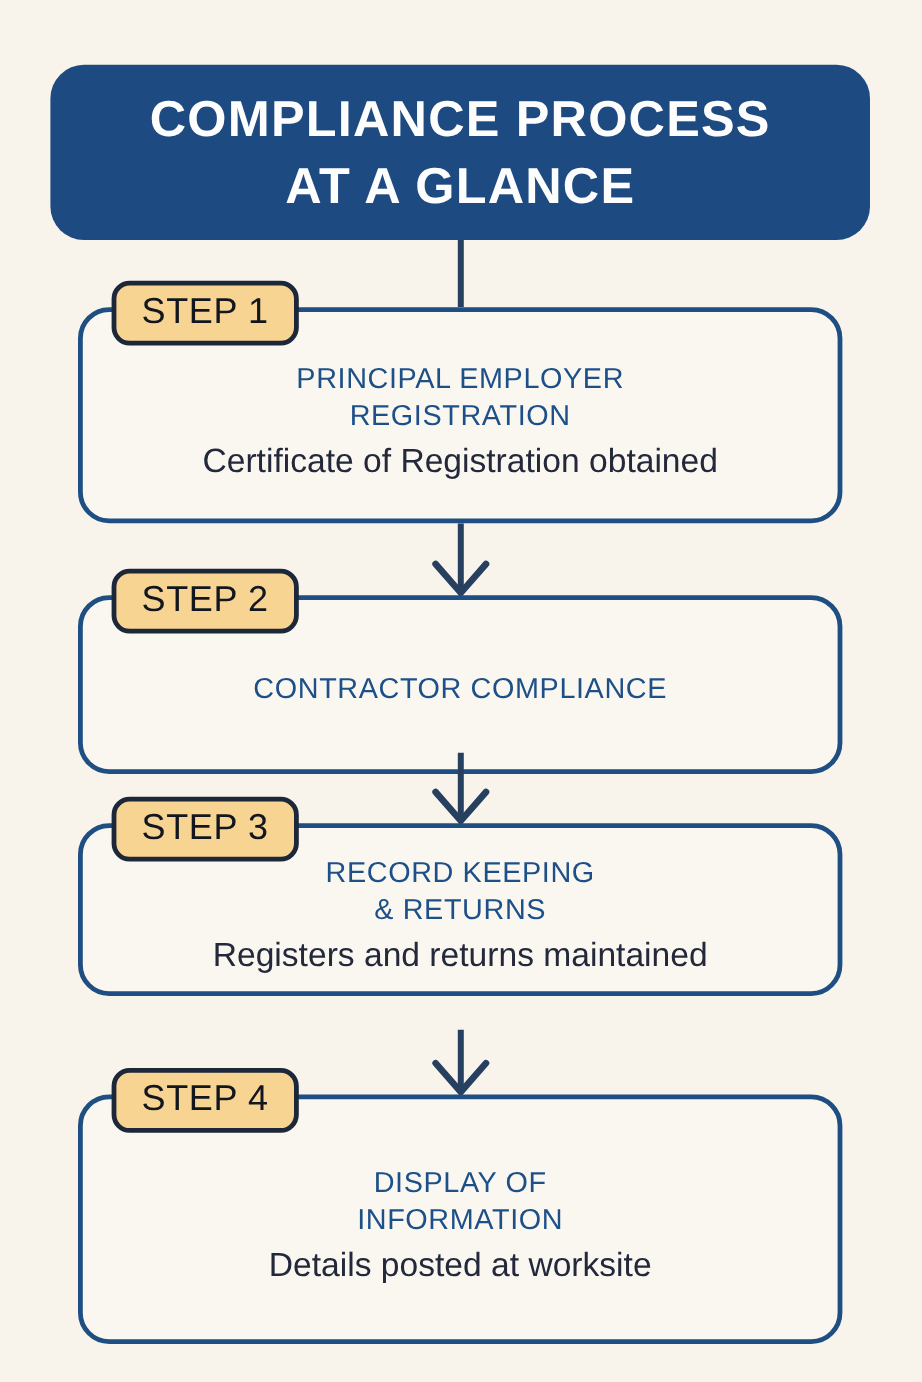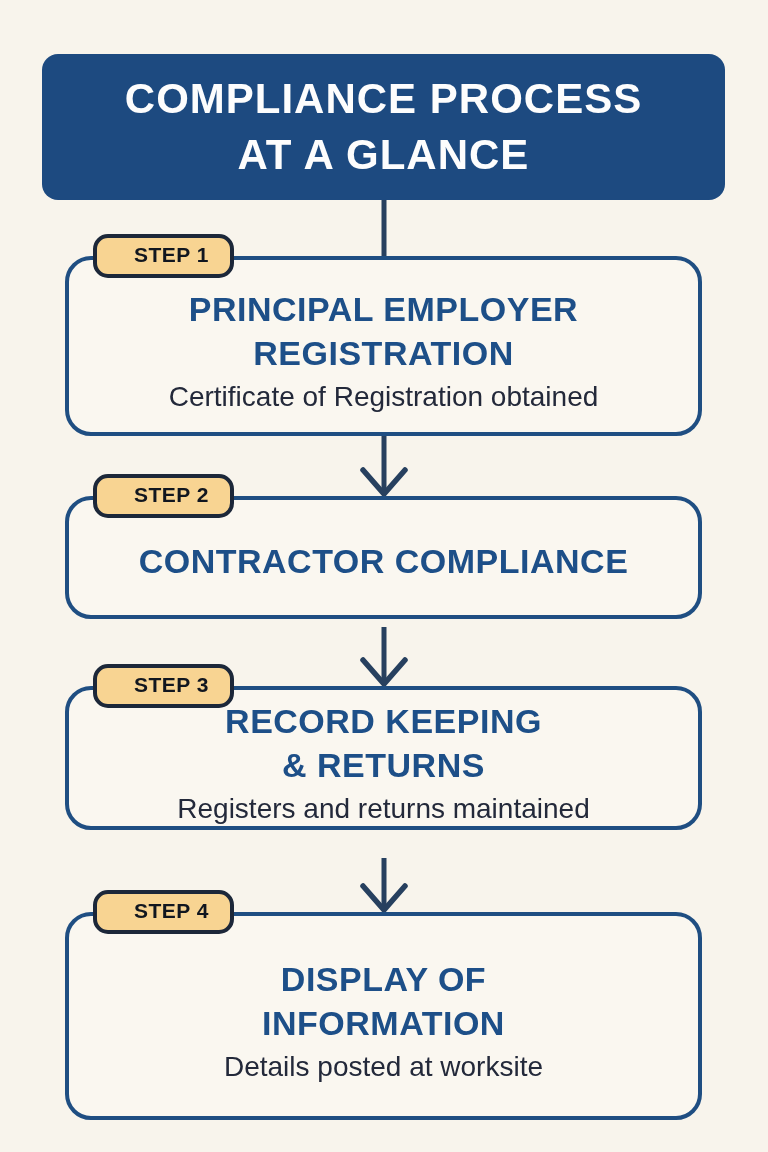--- a/index.html
+++ b/index.html
@@ -25,21 +25,21 @@
     height: 1152px;
     background: var(--bg);
     overflow: hidden;
   }
 
   .header {
     position: absolute;
     left: 42px; top: 54px;
     width: 683px; height: 146px;
     background: var(--header_bg);
-    border-radius: 16px;
+    border-radius: 28px;
     display: flex;
     align-items: center;
     justify-content: center;
   }
   .header h1 {
     color: var(--header_text);
     font-size: 42px;
     font-weight: 700;
     line-height: 1.33;
     letter-spacing: 1px;
@@ -67,46 +67,45 @@
     border: 4px solid var(--box_border);
     border-radius: 26px;
     display: flex;
     flex-direction: column;
     align-items: center;
     justify-content: center;
     text-align: center;
     padding: 18px 24px 10px 24px;
   }
   .step.s1 { top: 256px; height: 180px; }
-  .step.s2 { top: 496px; height: 123px; }
+  .step.s2 { top: 496px; height: 149px; }
   .step.s3 { top: 686px; height: 144px; }
   .step.s4 { top: 912px; height: 208px; }
 
   .badge {
     position: absolute;
     left: 24px; top: -26px;
     background: var(--badge_fill);
     border: 4px solid var(--badge_border);
     border-radius: 15px;
     padding: 5px 21px 7px 21px;
     z-index: 2;
   }
   .badge span {
     color: var(--badge_text);
-    font-size: 21px;
-    font-weight: 700;
+    font-size: 30px;
+    font-weight: 400;
     letter-spacing: 0.5px;
     white-space: nowrap;
-    margin-left: 16px;
   }
 
   .step-title {
     color: var(--title);
-    font-size: 34px;
-    font-weight: 700;
+    font-size: 24px;
+    font-weight: 400;
     line-height: 1.3;
     letter-spacing: 0.5px;
     white-space: pre-line;
   }
   .step-subtitle {
     color: var(--subtitle);
     font-size: 28px;
     font-weight: 400;
     margin-top: 5px;
     line-height: 1.2;

